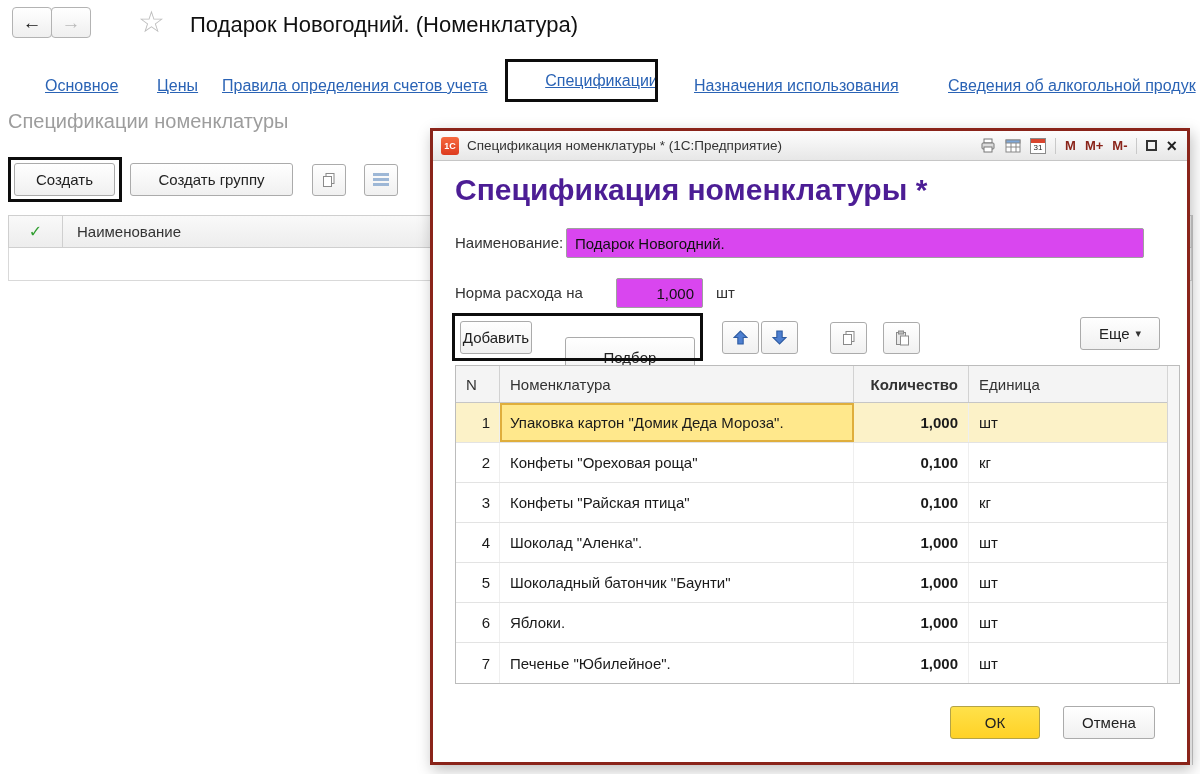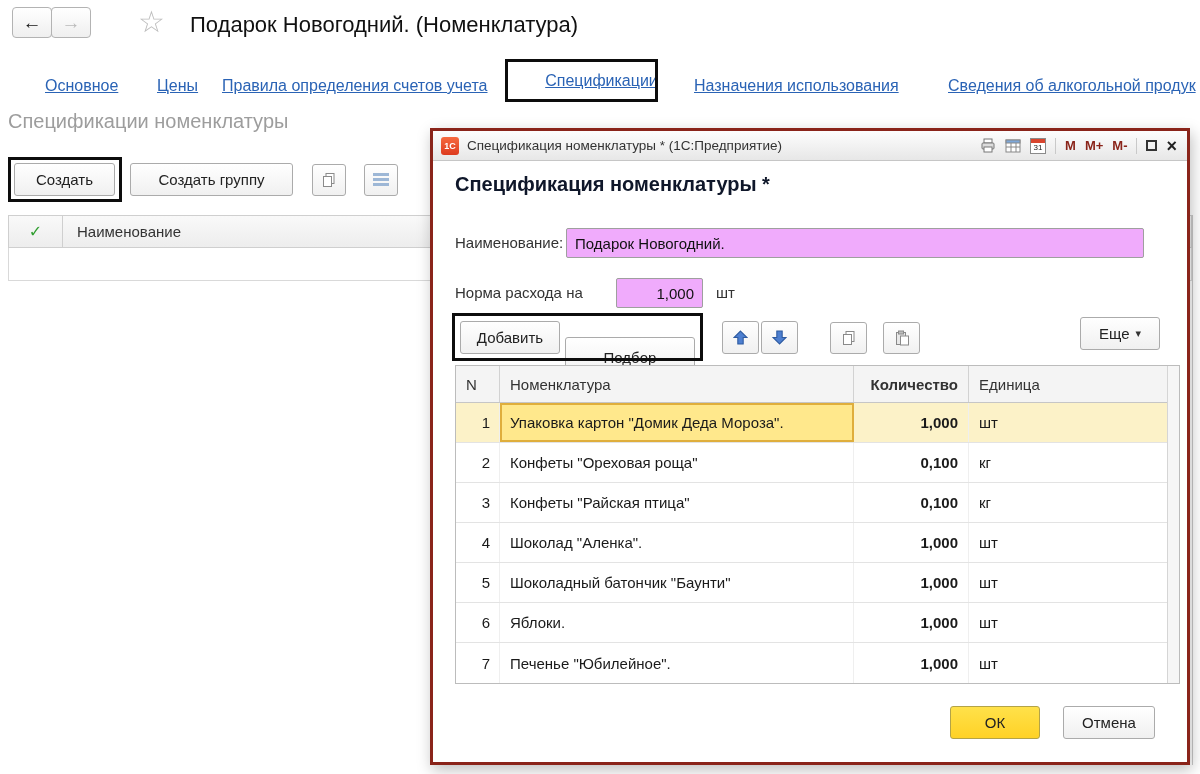--- a/index.html
+++ b/index.html
@@ -59,32 +59,32 @@
   .tbsep { width:1px; height:16px; background:#c9c9c9; }
   .mem { color:#8a241a; font-weight:bold; font-size:13px; }
   .maxsq { width:11px; height:11px; border:2px solid #333; display:inline-block; }
   .closex { font-size:18px; font-weight:bold; color:#222; line-height:1; }
   .cal { width:16px; height:16px; border:1px solid #8a8a8a; background:#fff; position:relative;
          display:flex; align-items:flex-end; justify-content:center; }
   .cal-top { position:absolute; top:0; left:0; right:0; height:4px; background:#d8452e; }
   .cal-num { font-size:8px; color:#222; line-height:11px; }
 
   .dcontent { position:absolute; left:0; right:0; top:30px; bottom:0; background:#fff; }
-  .dheading { position:absolute; left:22px; top:12px; font-size:20px; font-weight:bold; color:#0f172a; }
+  .dheading { position:absolute; left:22px; top:12px; font-size:30px; font-weight:bold; color:#4c1d95; }
   .flabel { position:absolute; height:30px; line-height:30px; font-size:15px; color:#333; }
   .name-label { left:22px; top:67px; }
   .finput { position:absolute; height:30px; border:1px solid #9f9f9f; border-radius:2px; font-size:15px;
-            padding:0 8px; color:#111; background:#f0abfc; font-family:inherit; }
+            padding:0 8px; color:#111; background:#d946ef; font-family:inherit; }
   .name-input { left:133px; top:67px; width:578px; }
   .norm-label { left:22px; top:117px; }
   .norm-input { left:183px; top:117px; width:87px; text-align:right; }
   .norm-unit { left:283px; top:117px; }
 
   .ann-addpick { left:19px; top:152px; width:251px; height:48px; z-index:15; }
-  .add-btn { left:27px; top:160px; width:100px; height:33px; }
+  .add-btn { left:27px; top:160px; width:72px; height:33px; }
   .pick-btn { left:132px; top:176px; width:130px; height:40px; }
   .up-btn { left:289px; top:160px; width:37px; height:33px; }
   .down-btn { left:328px; top:160px; width:37px; height:33px; }
   .copy-btn { left:397px; top:161px; width:37px; height:32px; }
   .paste-btn { left:450px; top:161px; width:37px; height:32px; }
   .more-btn { left:647px; top:156px; width:80px; height:33px; gap:6px; }
   .caret { font-size:11px; color:#333; }
 
   .dtable { position:absolute; left:22px; top:204px; width:725px; border:1px solid #bcbcbc; background:#fff; }
   .drow { display:flex; height:40px; border-bottom:1px solid #e3e3e3; position:relative; }

